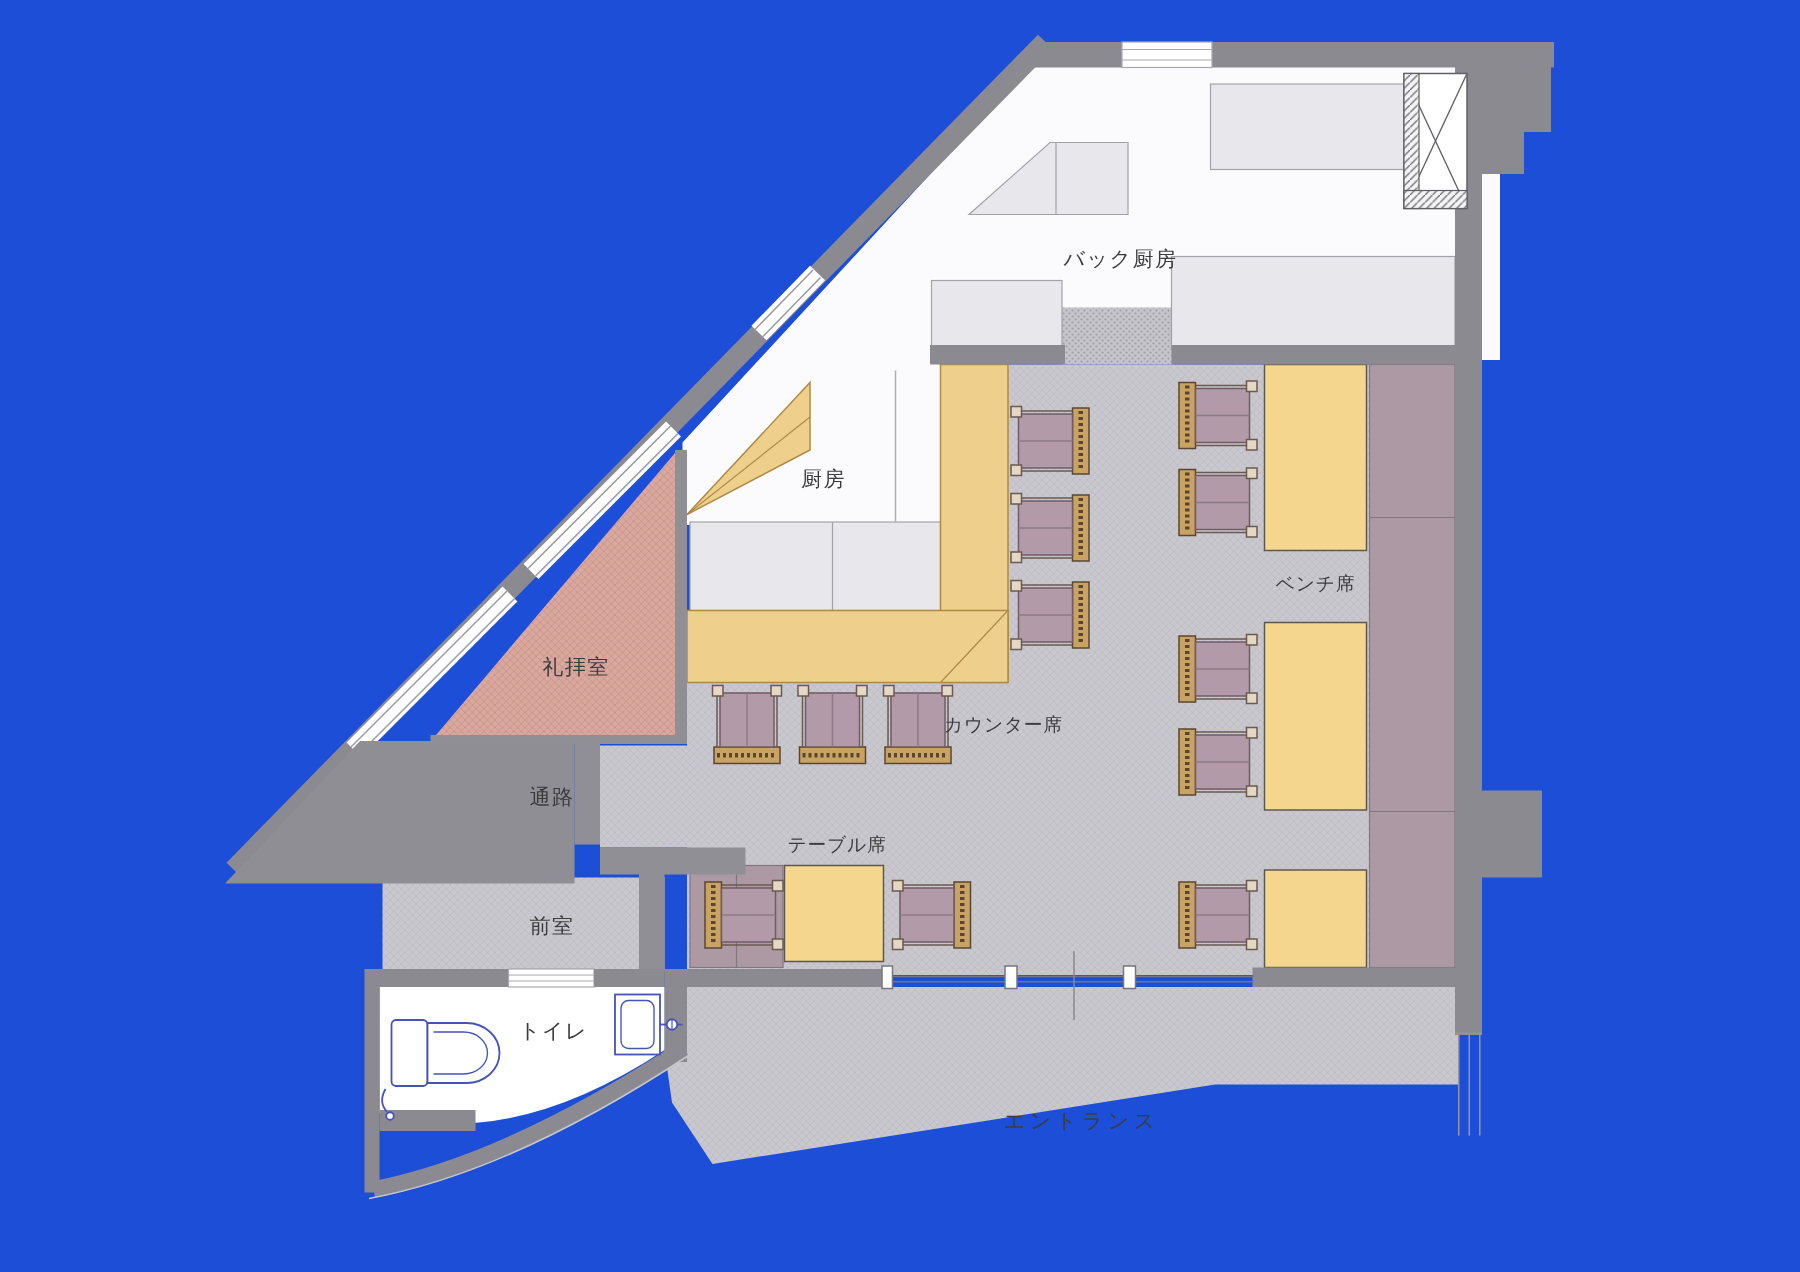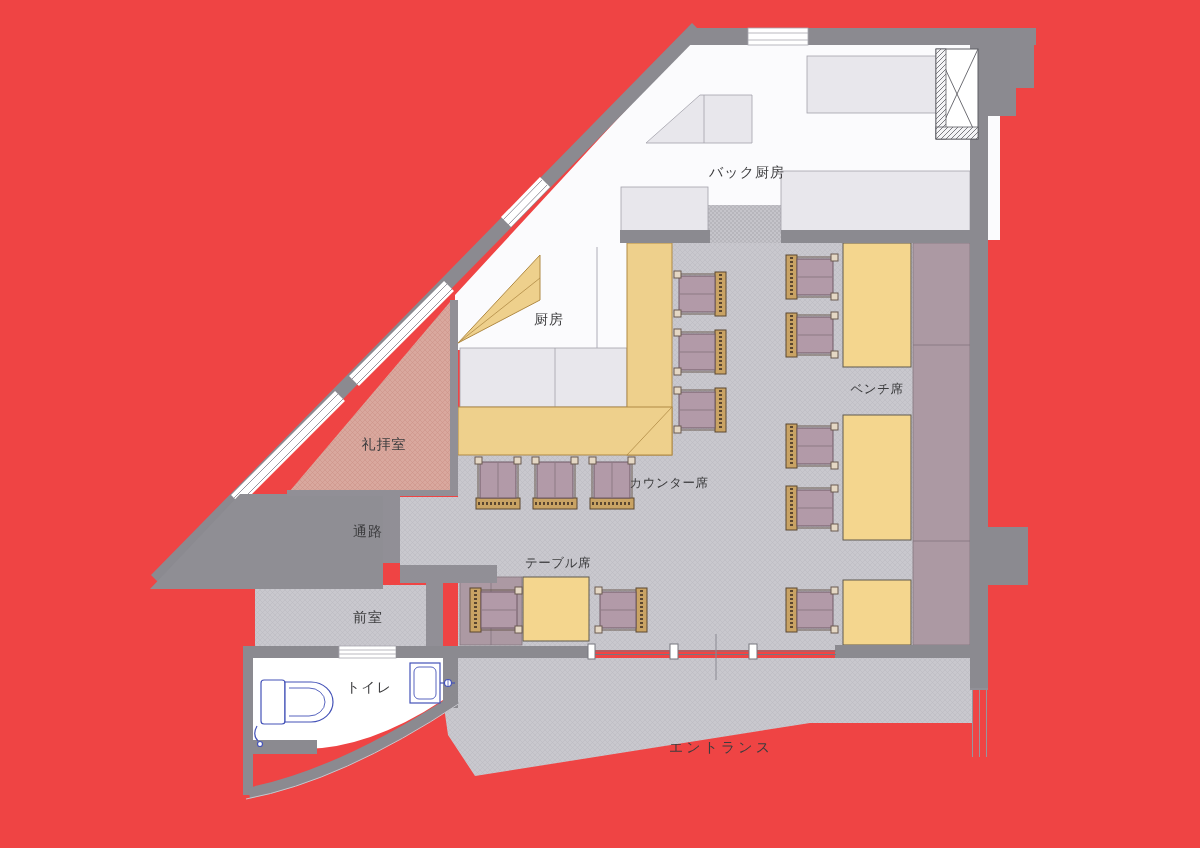--- a/index.html
+++ b/index.html
@@ -1,17 +1,17 @@
 <!DOCTYPE html>
 <html><head>
 <meta charset="utf-8">
 <style>
   html,body{margin:0;padding:0;background:#ffffff;}
   body{font-family:"Liberation Sans", sans-serif;}
-  #plan-wrap{position:relative;width:1200px;height:848px;background:#ef4444;overflow:hidden;}
+  #plan-wrap{position:relative;width:1200px;height:848px;background:#1d4ed8;overflow:hidden;}
   svg{position:absolute;left:0;top:0;}
   text{font-family:"Liberation Sans","DejaVu Sans",sans-serif;fill:#3c3c3e;}
   .room-label{font-size:14px;letter-spacing:1px;}
   .seat-label{font-size:12.5px;letter-spacing:0.5px;}
   .entrance-label{font-size:14px;letter-spacing:3px;}
 </style>
 </head>
 <body>
 
 <div id="plan-wrap">

